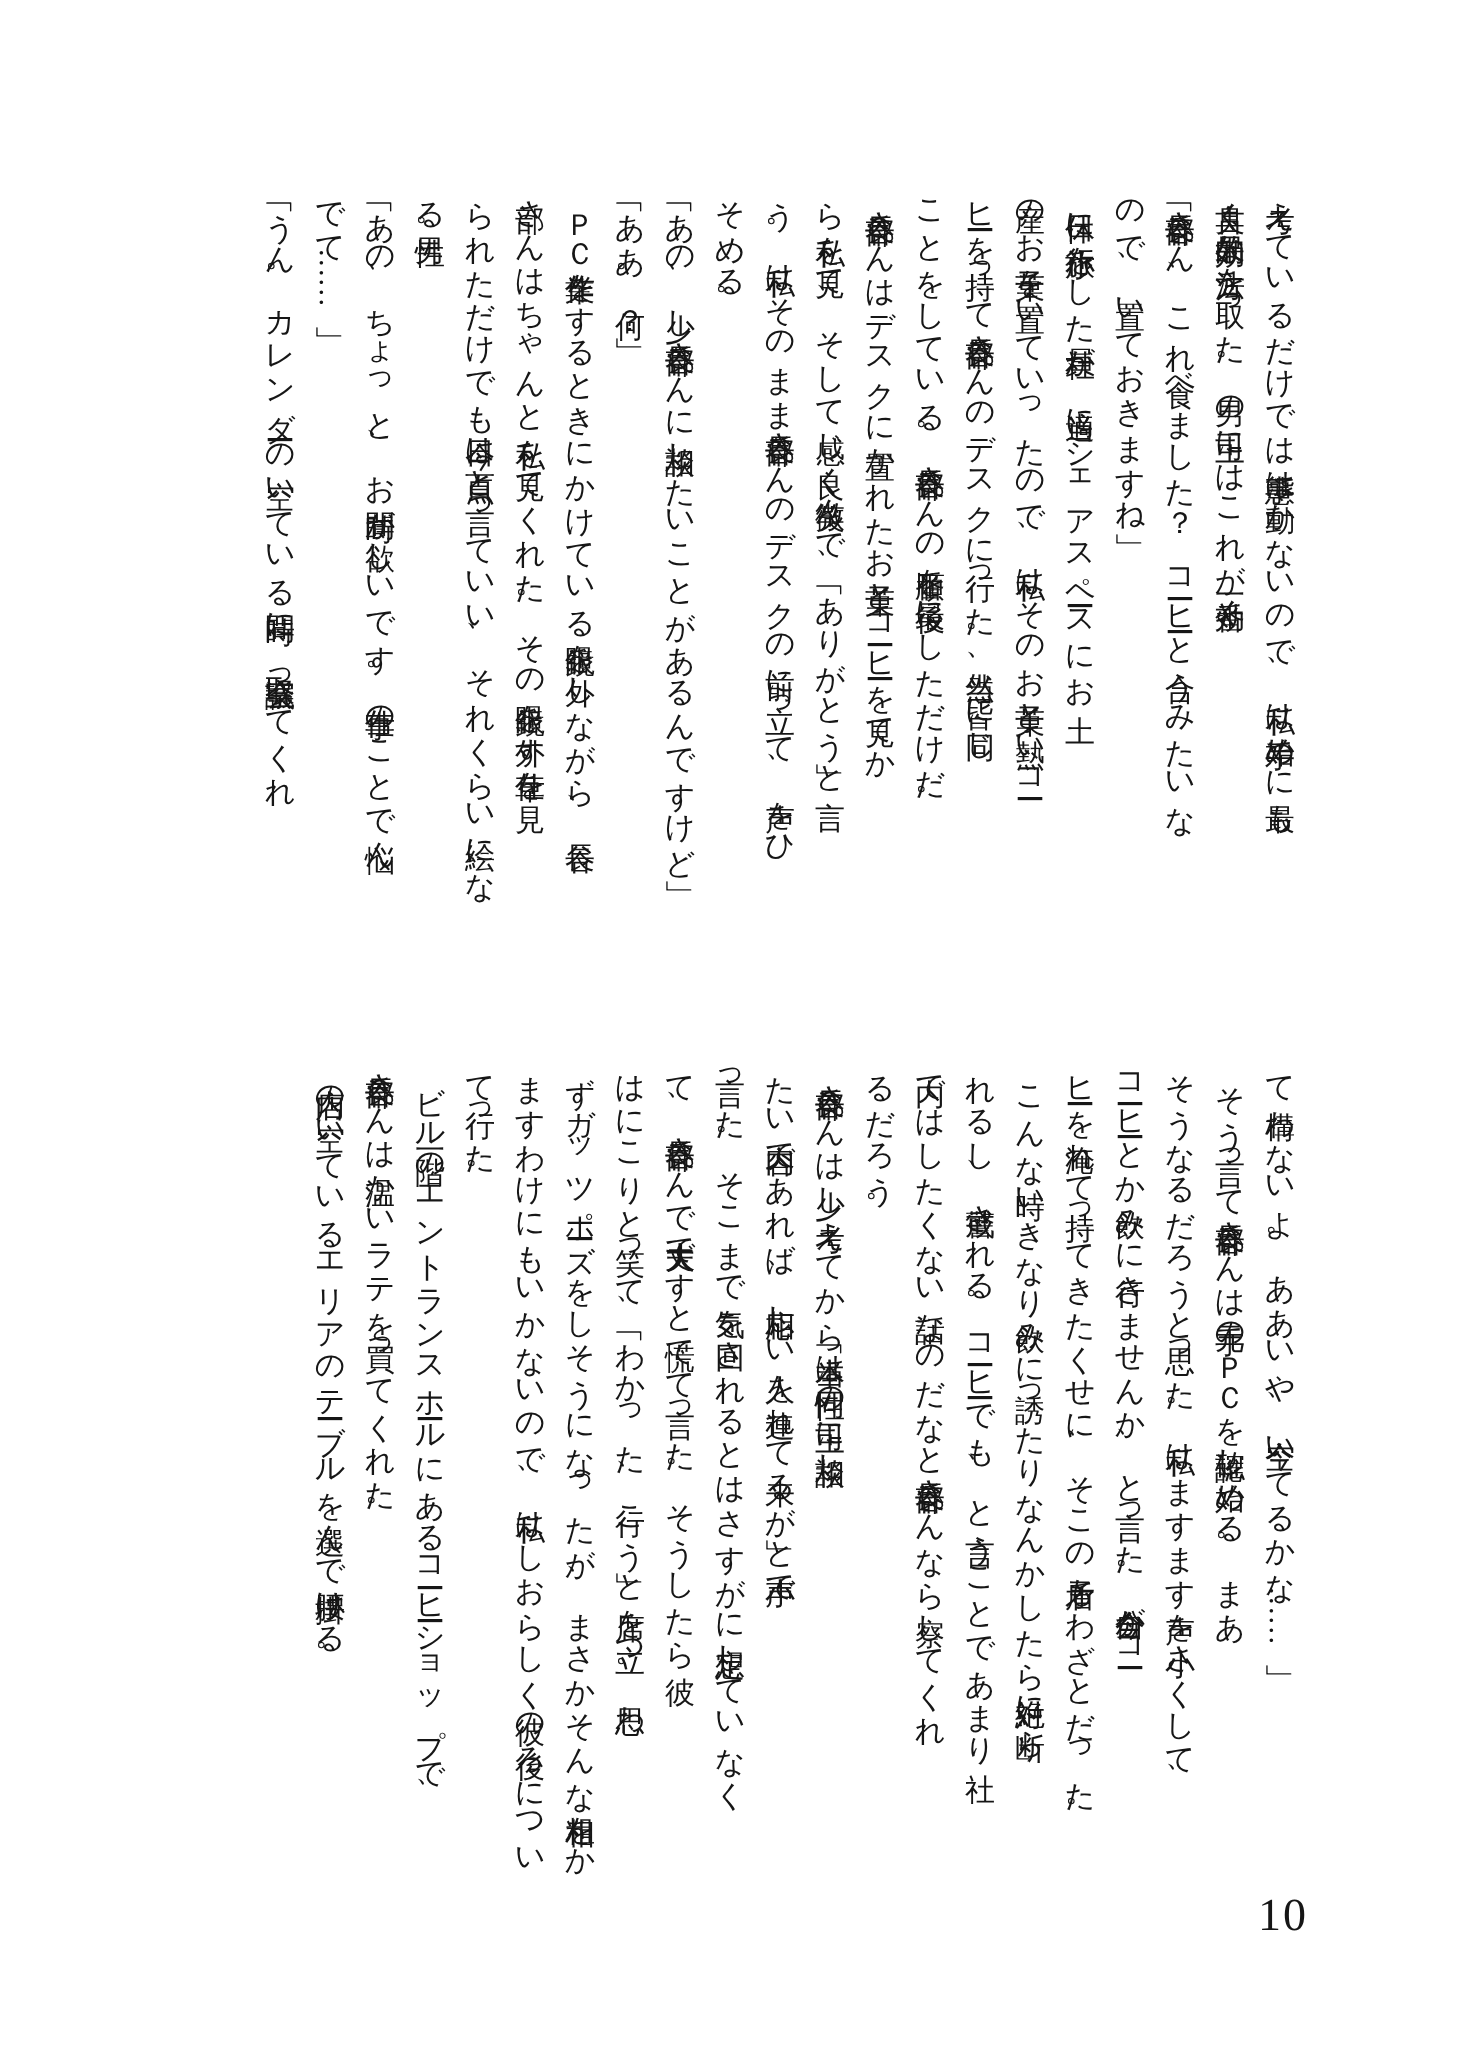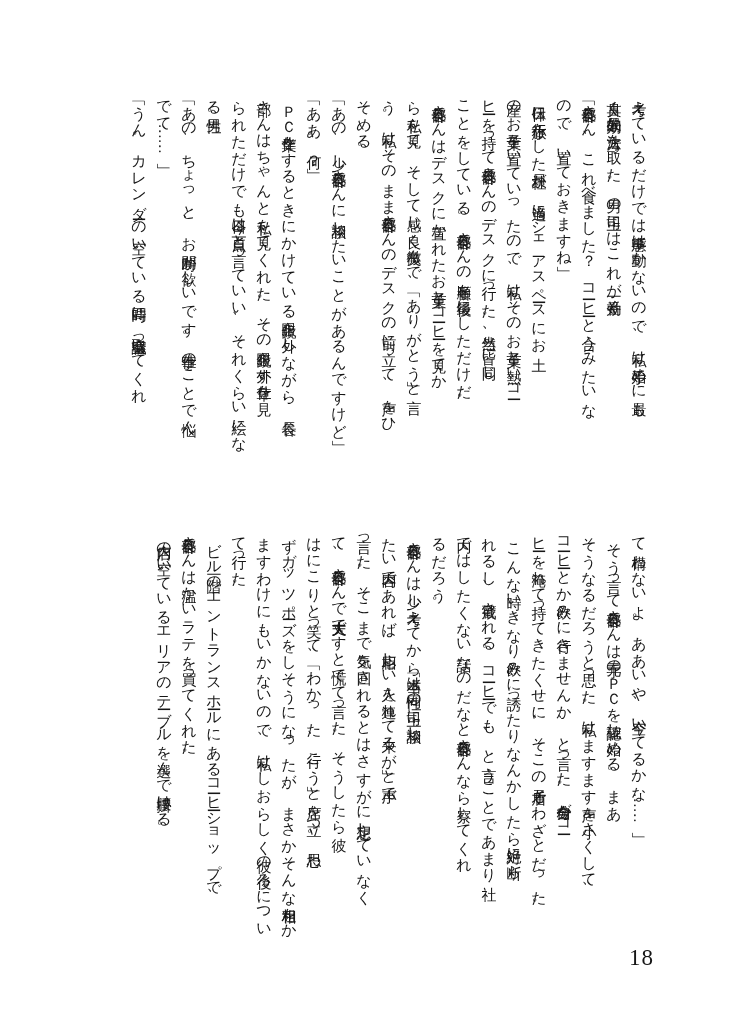--- a/index.html
+++ b/index.html
@@ -80,14 +80,14 @@
       <div class="col">言った。そこまで気を回されるとはさすがに想定していなく</div>
       <div class="col">て、長谷部さんで大丈夫ですと慌てて言った。そうしたら彼</div>
       <div class="col">はにこりと笑って、「わかった、行こう」と席を立つ。思わ</div>
       <div class="col">ずガッツポーズをしそうになったが、まさかそんな粗相をか</div>
       <div class="col">ますわけにもいかないので、私はしおらしく彼の後ろについ</div>
       <div class="col">て行った。</div>
       <div class="col indent">ビル一階のエントランスホールにあるコーヒーショップで、</div>
       <div class="col">長谷部さんは温かいラテを買ってくれた。</div>
       <div class="col indent">店内の空いているエリアのテーブルを選んで腰掛ける。</div>
     </section>
-  <div class="page-number">18</div>
+  <div class="page-number">10</div>
 </div>
 
 </body></html>

